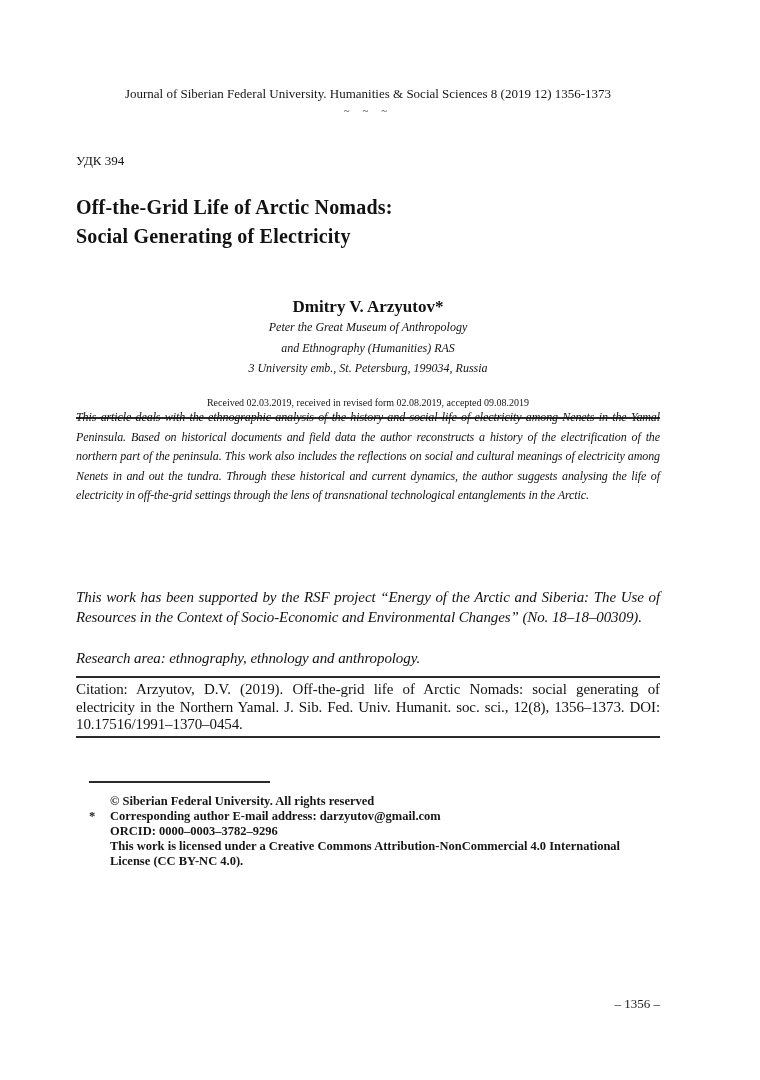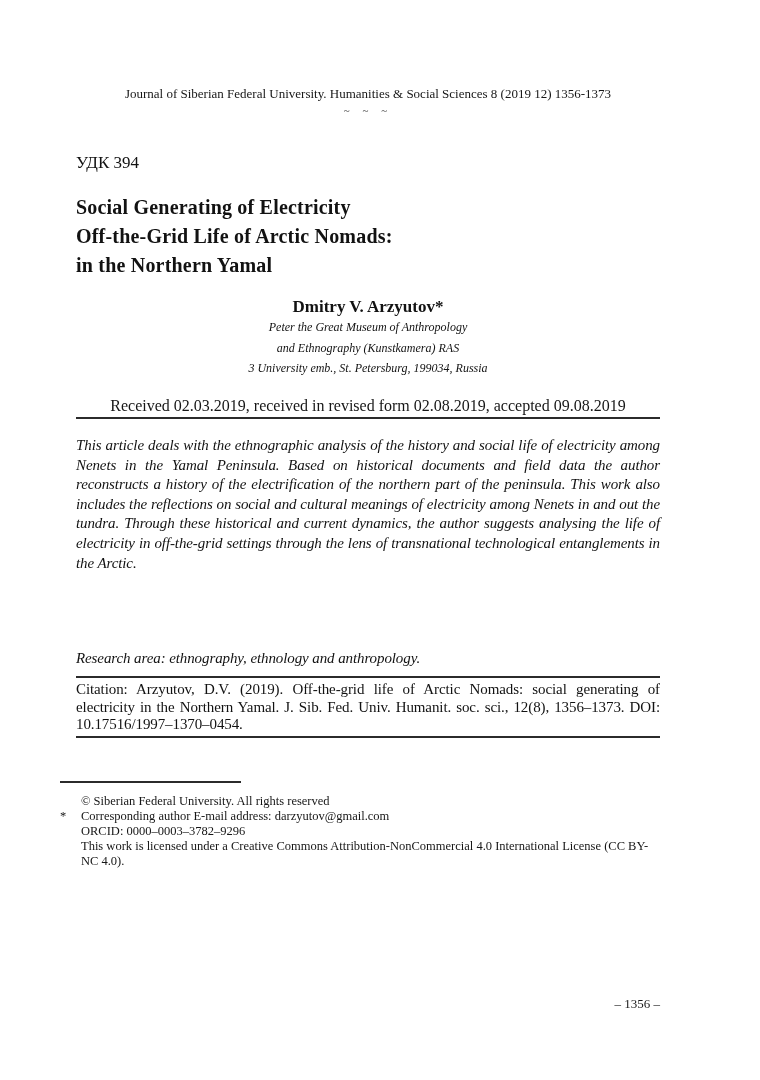--- a/index.html
+++ b/index.html
@@ -16,46 +16,46 @@
   .col { position: absolute; left: 76px; right: 100px; }
 
   .header-line {
     top: 86px; text-align: center;
     font-size: 13px; line-height: 16px; color: #161616;
   }
   .ornament {
     top: 104px; text-align: center;
     font-size: 11px; letter-spacing: 5px; color: #3a3a3a;
   }
-  .udc { top: 153px; font-size: 17px; }
+  .udc { top: 153px; font-size: 13px; }
 
   .title {
     top: 193px;
     font-size: 20px; font-weight: bold; line-height: 29px;
     letter-spacing: 0.2px;
   }
   .title .title-line { display: block; }
 
   .author-block { top: 296px; text-align: center; }
   .author-name { font-size: 17px; font-weight: bold; line-height: 21px; }
   .affil { font-size: 12px; font-style: italic; line-height: 20.5px; }
 
   .received {
     top: 397px; text-align: center;
-    font-size: 16px; color: #161616;
+    font-size: 10px; color: #161616;
   }
 
   .rule { border-top: 2px solid #2b2b2b; height: 0; }
   .rule-1 { top: 417px; }
   .rule-2 { top: 676px; }
   .rule-3 { top: 736px; }
 
   .abstract {
-    top: 436px;
-    font-size: 15px; font-style: italic;
+    top: 408px;
+    font-size: 12px; font-style: italic;
     line-height: 19.6px; text-align: justify;
     letter-spacing: -0.1px;
   }
   .keywords {
     top: 564px;
     font-size: 15px; font-style: italic; line-height: 19.6px;
     letter-spacing: -0.1px;
   }
   .funding {
     top: 588px;
@@ -66,21 +66,21 @@
     top: 649px;
     font-size: 15px; font-style: italic; line-height: 19.6px;
     letter-spacing: -0.1px;
   }
   .citation {
     top: 681px;
     font-size: 15px; line-height: 17.6px; text-align: justify;
     letter-spacing: -0.1px;
   }
 
-  .footnotes { position: absolute; left: 60px; right: 100px; top: 781px; }
+  .footnotes { position: absolute; left: 89px; right: 100px; top: 781px; font-weight: bold; }
   .fn-rule { width: 181px; border-top: 2px solid #2b2b2b; margin-bottom: 11px; }
   .fn-line {
     position: relative;
     padding-left: 21px;
     font-size: 12.5px; line-height: 15px; color: #161616;
   }
   .fn-marker { position: absolute; left: 0; top: 0; }
 
   .page-number {
     position: absolute; left: 76px; right: 100px; top: 996px;
@@ -91,45 +91,45 @@
 <body>
 
 <div class="page">
 
   <div class="col header-line">Journal of Siberian Federal University. Humanities &amp; Social Sciences 8 (2019 12) 1356-1373</div>
   <div class="col ornament">~ ~ ~</div>
 
   <div class="col udc">УДК 394</div>
 
   <h1 class="col title">
+    <span class="title-line">Off-the-Grid Life of Arctic Nomads:</span>
     <span class="title-line">Social Generating of Electricity</span>
-    <span class="title-line">Off-the-Grid Life of Arctic Nomads:</span>
-    <span class="title-line">in the Northern Yamal</span>
   </h1>
 
   <div class="col author-block">
     <div class="author-name">Dmitry V. Arzyutov*</div>
     <div class="affil">Peter the Great Museum of Anthropology</div>
-    <div class="affil">and Ethnography (Kunstkamera) RAS</div>
+    <div class="affil">and Ethnography (Humanities) RAS</div>
     <div class="affil">3 University emb., St. Petersburg, 199034, Russia</div>
   </div>
 
   <div class="col received">Received 02.03.2019, received in revised form 02.08.2019, accepted 09.08.2019</div>
 
   <div class="col rule rule-1"></div>
 
   <div class="col abstract">This article deals with the ethnographic analysis of the history and social life of electricity among Nenets in the Yamal Peninsula. Based on historical documents and field data the author reconstructs a history of the electrification of the northern part of the peninsula. This work also includes the reflections on social and cultural meanings of electricity among Nenets in and out the tundra. Through these historical and current dynamics, the author suggests analysing the life of electricity in off-the-grid settings through the lens of transnational technological entanglements in the Arctic.</div>
 
 
+  <div class="col funding">This work has been supported by the RSF project “Energy of the Arctic and Siberia: The Use of Resources in the Context of Socio-Economic and Environmental Changes” (No. 18–18–00309).</div>
 
   <div class="col research-area">Research area: ethnography, ethnology and anthropology.</div>
 
   <div class="col rule rule-2"></div>
 
-  <div class="col citation">Citation: Arzyutov, D.V. (2019). Off-the-grid life of Arctic Nomads: social generating of electricity in the Northern Yamal. J. Sib. Fed. Univ. Humanit. soc. sci., 12(8), 1356–1373. DOI: 10.17516/1997–1370–0454.</div>
+  <div class="col citation">Citation: Arzyutov, D.V. (2019). Off-the-grid life of Arctic Nomads: social generating of electricity in the Northern Yamal. J. Sib. Fed. Univ. Humanit. soc. sci., 12(8), 1356–1373. DOI: 10.17516/1991–1370–0454.</div>
 
   <div class="col rule rule-3"></div>
 
   <div class="footnotes">
     <div class="fn-rule"></div>
     <div class="fn-line">© Siberian Federal University. All rights reserved</div>
     <div class="fn-line">
       <span class="fn-marker">*</span>
       <span>Corresponding author E-mail address: darzyutov@gmail.com</span>
     </div>

